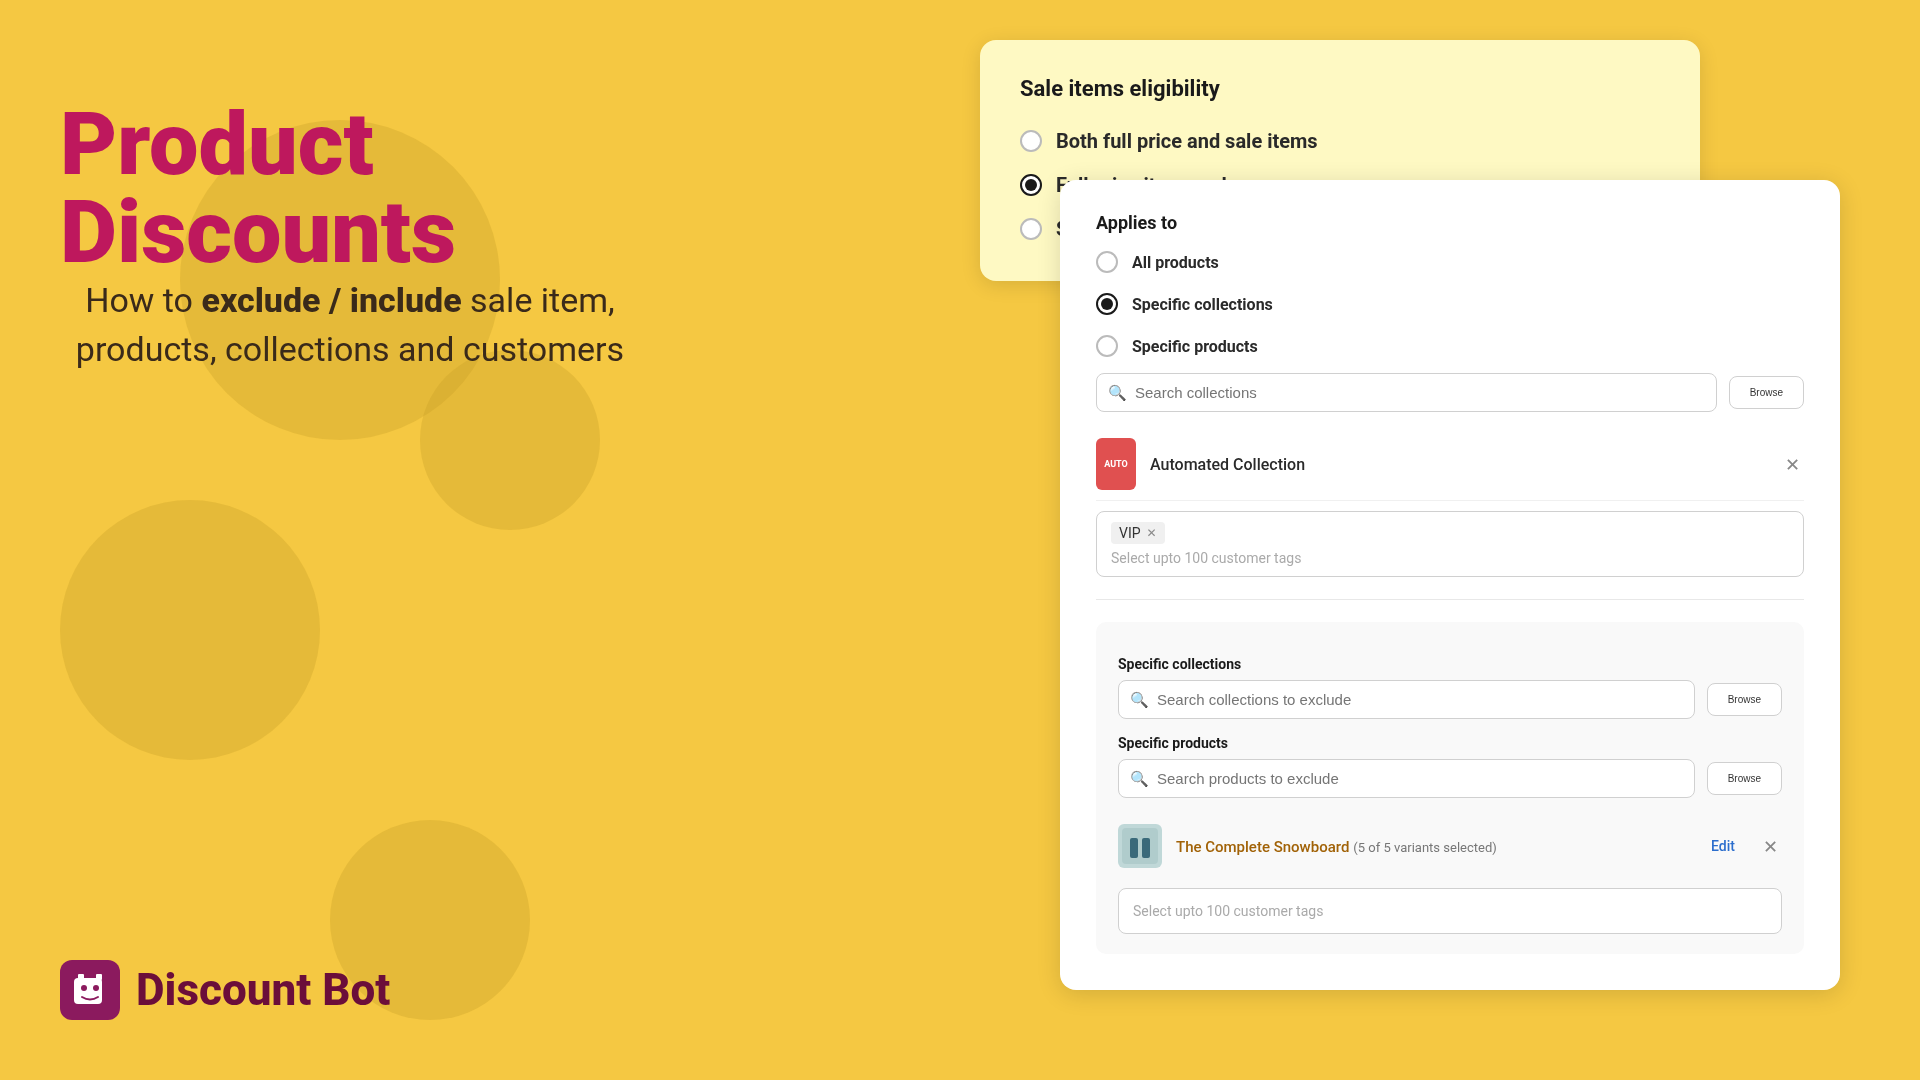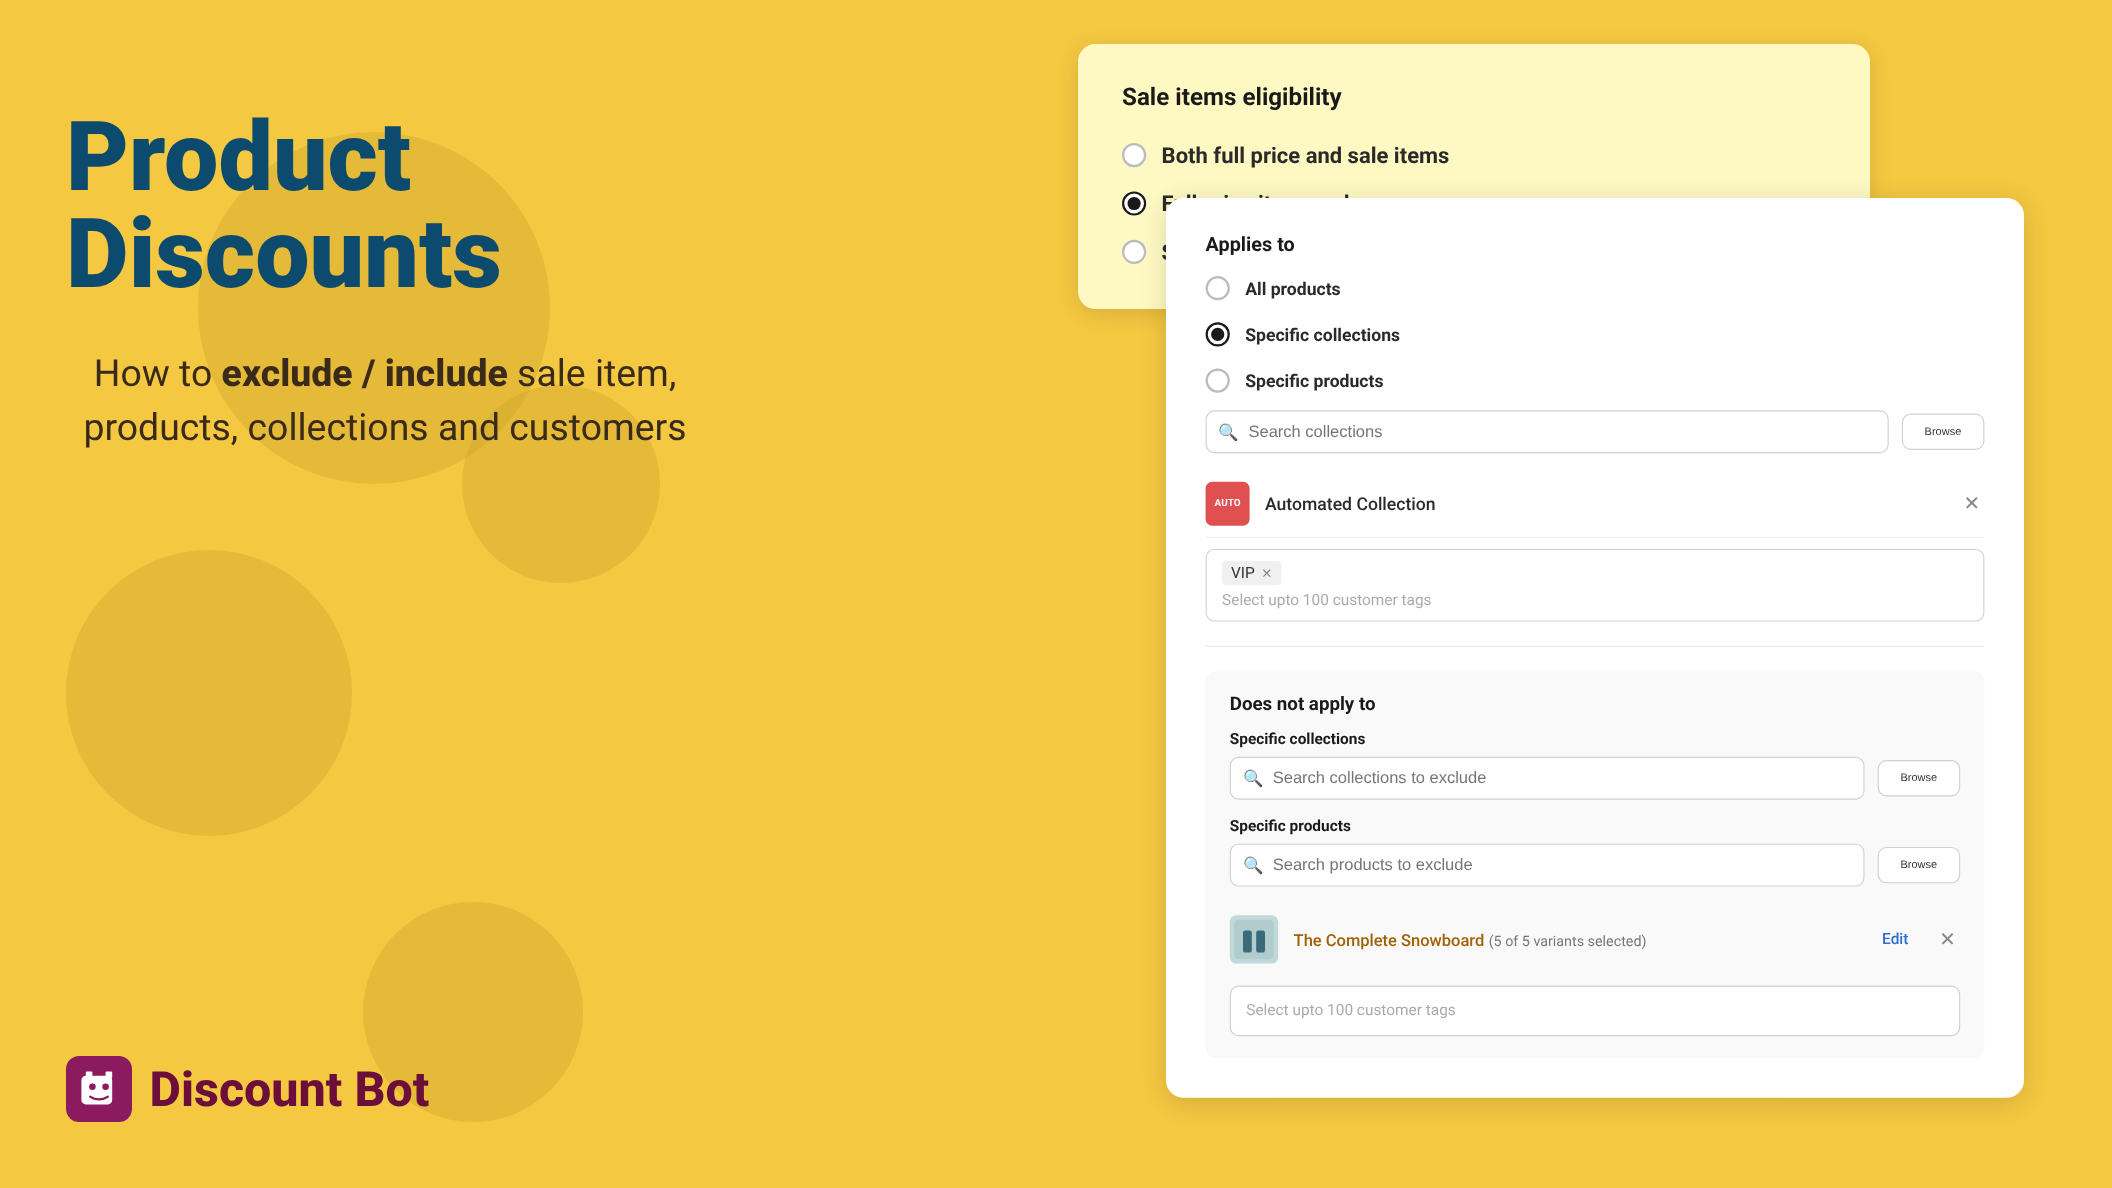--- a/index.html
+++ b/index.html
@@ -28,23 +28,22 @@
     .left-section {
       position: absolute;
       left: 60px;
       top: 100px;
       width: 580px;
     }
 
     .main-title {
       font-size: 88px;
       font-weight: 900;
-      color: #0c4a6e;
+      color: #be185d;
       line-height: 1.0;
-      margin-bottom: 40px;
     }
 
     .subtitle {
       font-size: 34px;
       color: #3a2a1a;
       line-height: 1.45;
       text-align: center;
       font-weight: 400;
     }
 
@@ -229,21 +228,21 @@
       display: flex;
       align-items: center;
       gap: 14px;
       padding: 10px 0;
       border-bottom: 1px solid #f0f0f0;
       margin-bottom: 10px;
     }
 
     .collection-thumb {
       width: 40px;
-      height: 40px;
+      height: 52px;
       border-radius: 6px;
       background: #e05050;
       flex-shrink: 0;
       display: flex;
       align-items: center;
       justify-content: center;
     }
 
     .collection-thumb-label {
       font-size: 9px;
@@ -463,21 +462,20 @@
       <span class="tag">
         <span>VIP</span>
         <span class="tag-x">✕</span>
       </span>
       <div class="tags-placeholder">Select upto 100 customer tags</div>
     </div>
 
     <hr class="section-divider">
 
     <div class="does-not-apply">
-      <div class="does-not-title">Does not apply to</div>
 
       <div class="sub-section-title">Specific collections</div>
       <div class="search-row">
         <div class="search-input-wrap">
           <span class="search-icon-inner">🔍</span>
           <input type="text" placeholder="Search collections to exclude" style="">
         </div>
         <button class="browse-btn">Browse</button>
       </div>
 

